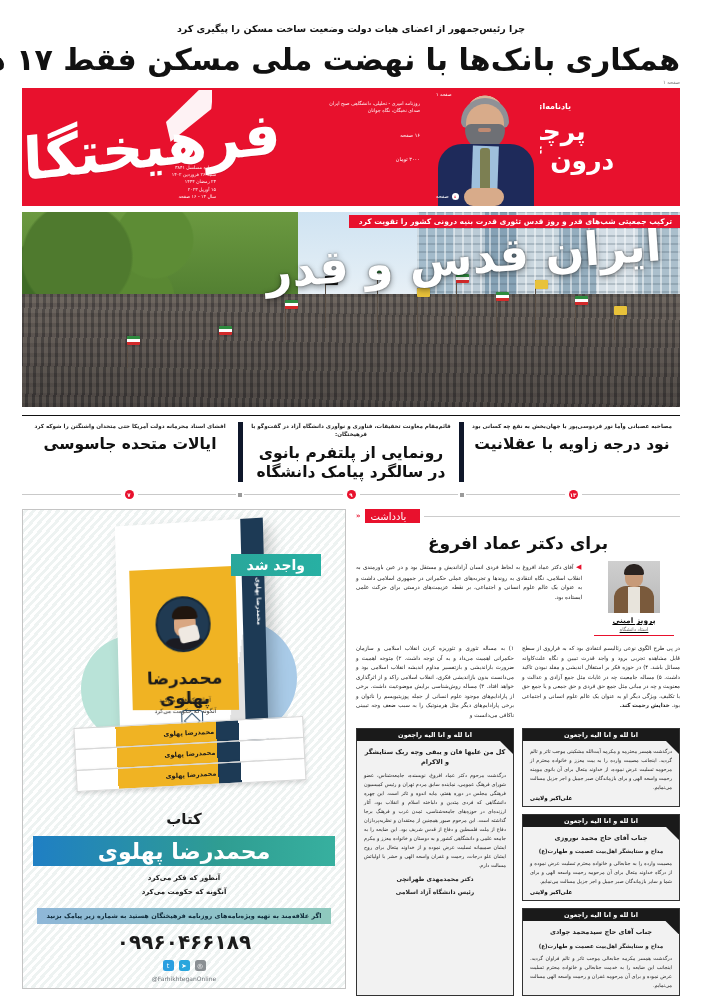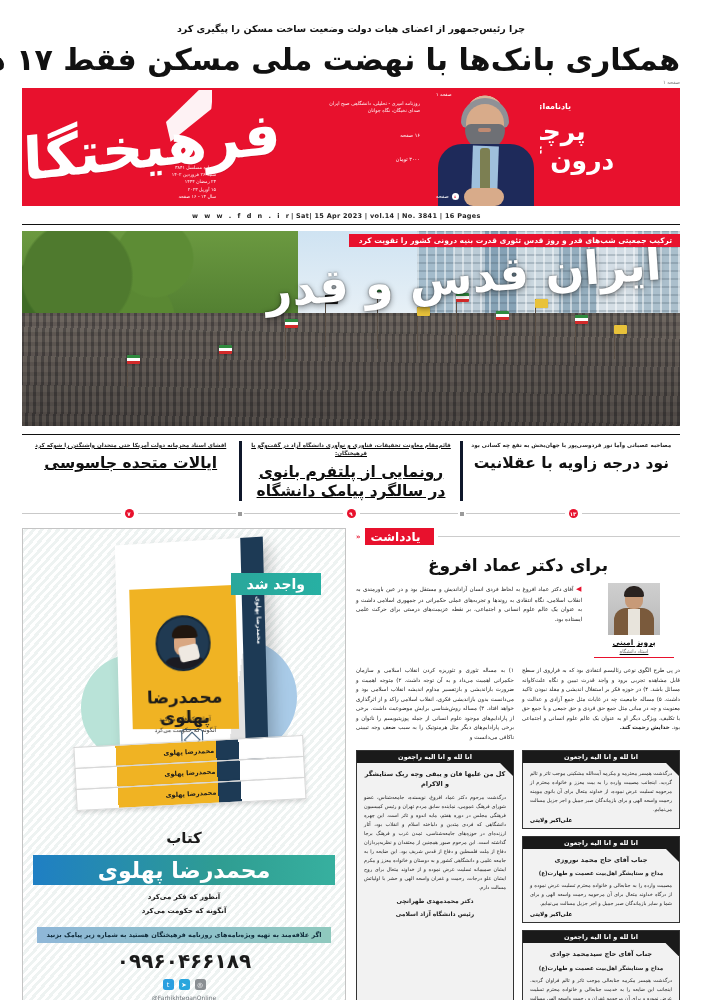--- a/index.html
+++ b/index.html
@@ -157,41 +157,41 @@
     color:#fff; line-height:1.05; white-space:nowrap; z-index:4;
     text-shadow: 0 2px 6px rgba(0,0,0,.45), 0 0 2px rgba(0,0,0,.6);
     transform: rotate(-4deg);
   }
 
   
   .teasers {
     display:flex; margin: 8px 22px 0 22px; border-top:1px solid #111; padding-top:6px;
   }
   .teaser { flex:1; padding: 0 8px; position:relative; text-align:center; }
-  .teaser + .teaser { border-right: 3px solid #0f172a; text-decoration: underline; }
+  .teaser + .teaser { border-right: 5px solid #0f172a; }
   .t-kicker { font-size:5.6px; color:#222; line-height:1.5; margin-bottom:5px; font-weight:600; }
   .t-title { font-size:15.5px; font-weight:800; color:#111; line-height:1.25; }
   .teaser-rules { display:flex; margin: 8px 22px 0 22px; }
   .tr-cell { flex:1; display:flex; align-items:center; justify-content:center; gap:4px; }
   .tr-line { flex:1; height:1px; background:#c9c9c9; }
   .pgnum {
     width:9px; height:9px; border-radius:50%; background:#E8112D; color:#fff;
     font-size:5.5px; font-weight:700; display:flex; align-items:center;
     justify-content:center; flex:none;
   }
   .tr-sq { width:4px; height:4px; background:#9a9a9a; align-self:center; margin:0 2px; }
 
   
   .lower { display:flex; margin: 10px 22px 0 22px; gap: 10px; height: 480px; }
   .col-right { flex: 1 1 49%; display:flex; flex-direction:column; }
   .col-left  { flex: 1 1 49%; }
 
   
   .note-tag-row { display:flex; align-items:center; gap:4px; margin-bottom:6px; }
-  .note-tag { background:#E8112D; color:#fff; font-size:12px; font-weight:700;
+  .note-tag { background:#E8112D; color:#fff; font-size:10px; font-weight:400;
     padding:1.5px 14px 1.5px 6px; }
   .note-chev { color:#E8112D; font-size:7px; font-weight:800; }
   .note-rule { flex:1; height:1px; background:#ccc; }
   .note-title { font-size:17px; font-weight:800; color:#111; text-align:center; margin:4px 0 8px; }
   .byline-row { display:flex; align-items:flex-start; gap:6px; margin-bottom:4px; }
   .author-card { flex:none; width:92px; text-align:center;text-decoration:underline; }
   .author-photo {
     width:52px; height:52px; margin:0 auto; position:relative; overflow:hidden;
     background: linear-gradient(#cfcfcf,#b8b8b8);
   }
@@ -369,24 +369,20 @@
         </div>
 
         <div class="pg-label-tr">صفحه ۱</div>
         <div class="pg-label-br">
           <span class="pg-dot">۵</span>
           <span>صفحه</span>
         </div>
       </div>
     </div>
 
-    <div class="url-bar">
-      <span class="www">w w w . f d n . i r</span>
-      <span>| Sat| 15 Apr 2023 | vol.14 | No. 3841 | 16 Pages</span>
-    </div>
   </div>
 
   <div class="hero">
     <div class="hero-sky"></div>
     <div class="hero-bldgs"></div>
     <div class="hero-trees"></div>
     <div class="hero-crowd"></div>
 
     <div class="flags">
       <div class="pole" style="left:46%;top:10px;height:52px;"></div>

